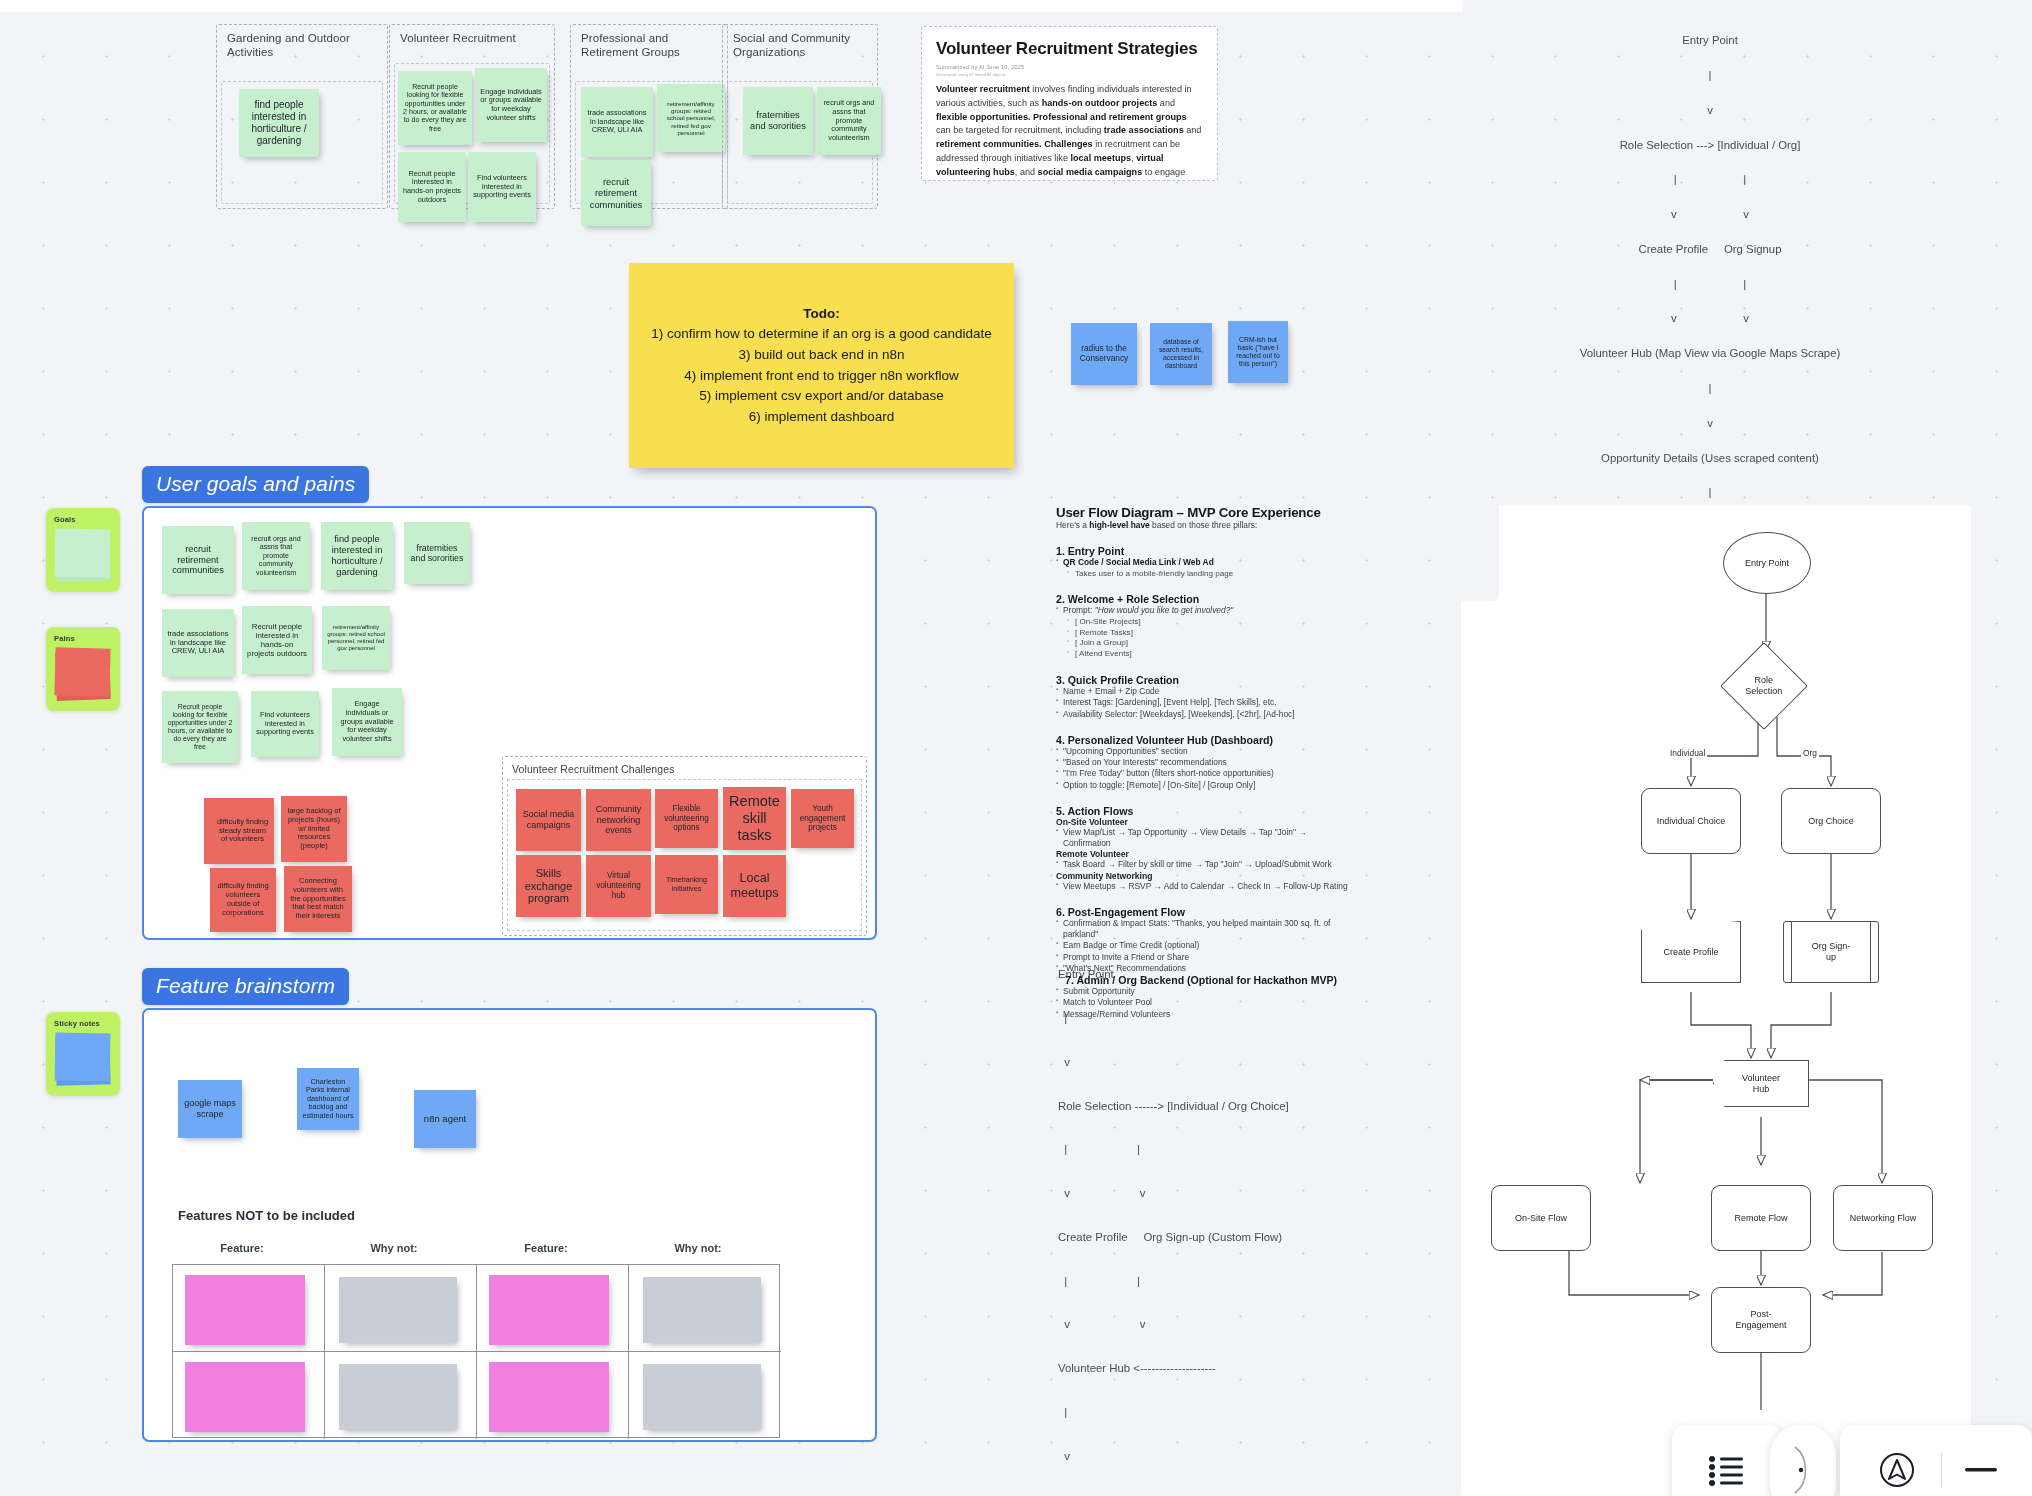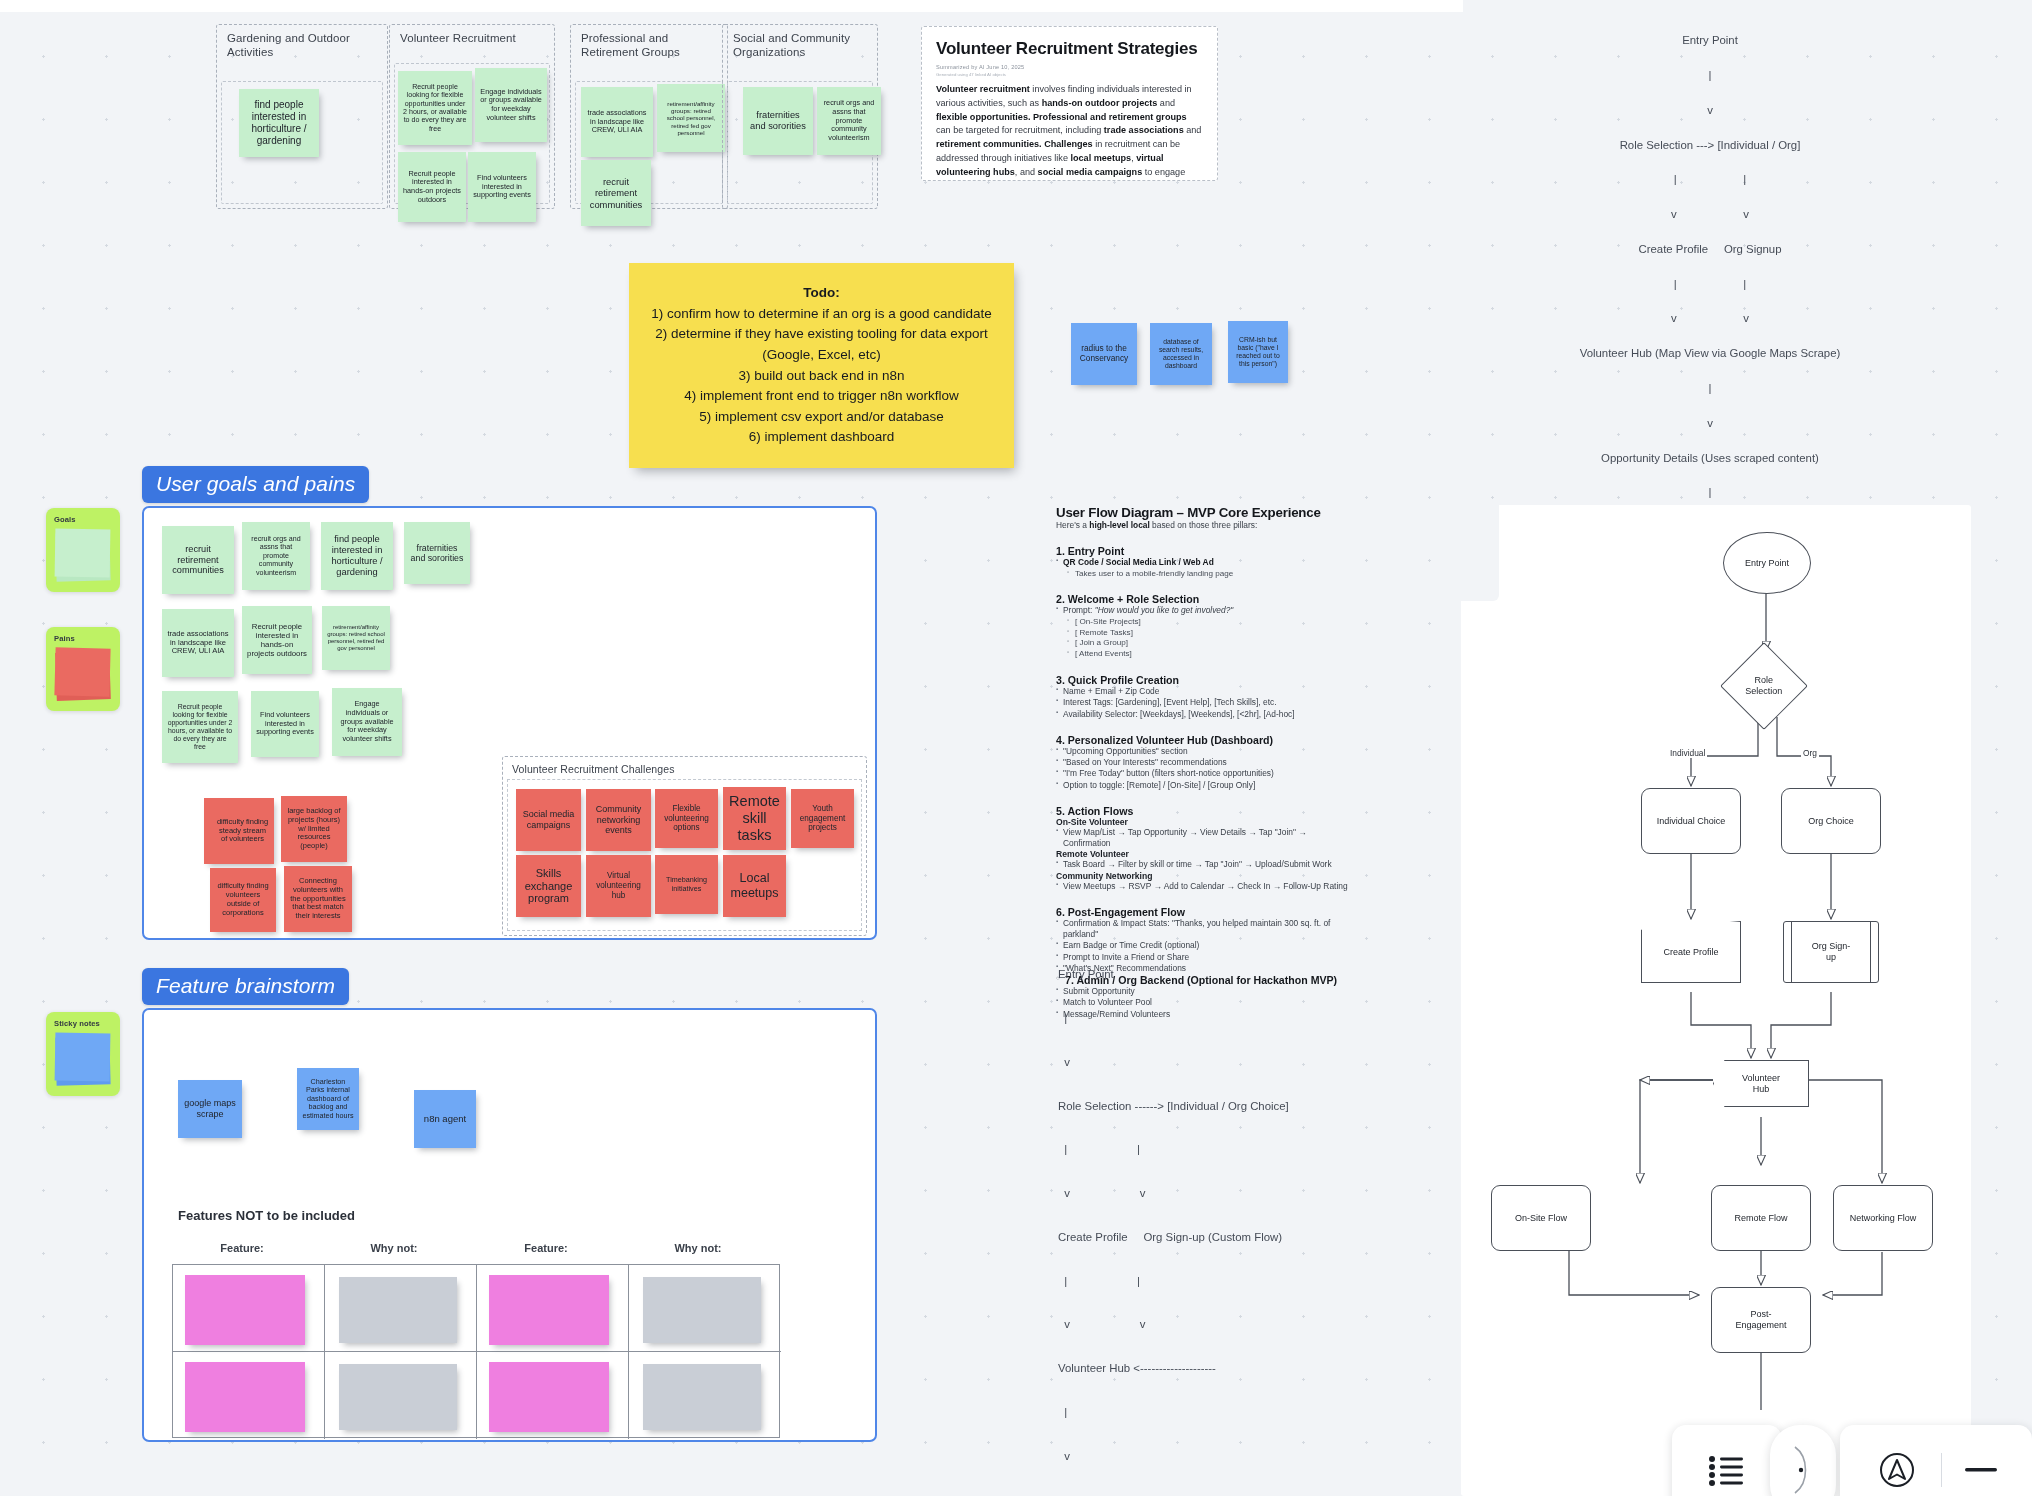--- a/index.html
+++ b/index.html
@@ -192,21 +192,20 @@
     <h1>Volunteer Recruitment Strategies</h1>
     <div class="meta">Summarized by AI   June 10, 2025</div>
     <div class="meta2">Generated using 47 linked AI objects</div>
     <p><b>Volunteer recruitment</b> involves finding individuals interested in various activities, such as <b>hands-on outdoor projects</b> and <b>flexible opportunities. Professional and retirement groups</b> can be targeted for recruitment, including <b>trade associations</b> and <b>retirement communities. Challenges</b> in recruitment can be addressed through initiatives like <b>local meetups</b>, <b>virtual volunteering hubs</b>, and <b>social media campaigns</b> to engage diverse groups, including <b>youth</b> and <b>community organizations</b>.</p>
   </div>
 
   <div class="todo" style="left:629px; top:263px; width:385px; height:205px;">
     <div class="t">
       <b>Todo:</b>
       <div>1) confirm how to determine  if an org is a good candidate</div>
-      <div>2) determine if they have existing tooling for data export (Google, Excel, etc)</div>
       <div>3) build out back end in n8n</div>
       <div>4) implement front end to trigger n8n workflow</div>
       <div>5) implement csv export and/or database</div>
       <div>6) implement dashboard</div>
     </div>
   </div>
 
   <div class="sticky blue" style="left:1071px; top:323px; width:66px; height:62px; font-size:8.3px;">radius to the Conservancy</div>
   <div class="sticky blue" style="left:1150px; top:323px; width:62px; height:62px; font-size:6.8px;">database of search results, accessed in dashboard</div>
   <div class="sticky blue" style="left:1228px; top:321px; width:60px; height:62px; font-size:6.8px;">CRM-ish but basic ("have I reached out to this person")</div>
@@ -329,21 +328,21 @@
     <div>Volunteer Action Completed</div>
     <div>|</div>
     <div>v</div>
     <div>Post-Engagement Page + Internal Dashboard Update</div>
     <div>|</div>
     <div>v</div>
   </div>
 
   <div class="ufdoc" style="left:1056px; top:505px;">
     <div class="h1">User Flow Diagram – MVP Core Experience</div>
-    <div class="lead">Here's a <b>high-level local</b> based on those three pillars:</div>
+    <div class="lead">Here's a <b>high-level have</b> based on those three pillars:</div>
     <div id="uf-sections">
         <div class="h2">1. Entry Point</div>
         <div class="li"><b>QR Code / Social Media Link / Web Ad</b></div>
         <div class="li2">Takes user to a mobile-friendly landing page</div>
         <div class="h2">2. Welcome + Role Selection</div>
         <div class="li">Prompt: <i>"How would you like to get involved?"</i></div>
         <div class="li2">[ On-Site Projects]</div>
         <div class="li2">[ Remote Tasks]</div>
         <div class="li2">[ Join a Group]</div>
         <div class="li2">[ Attend Events]</div>

